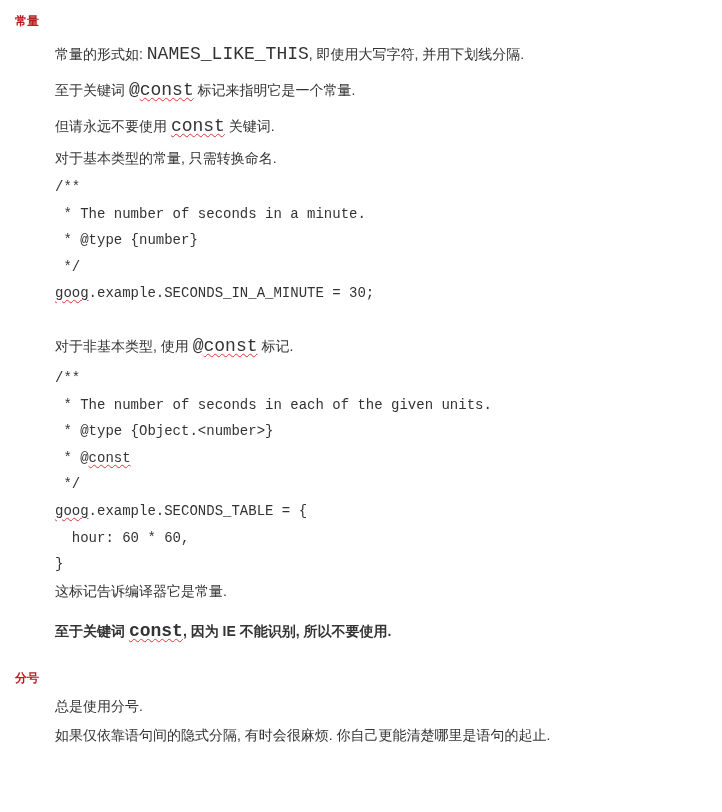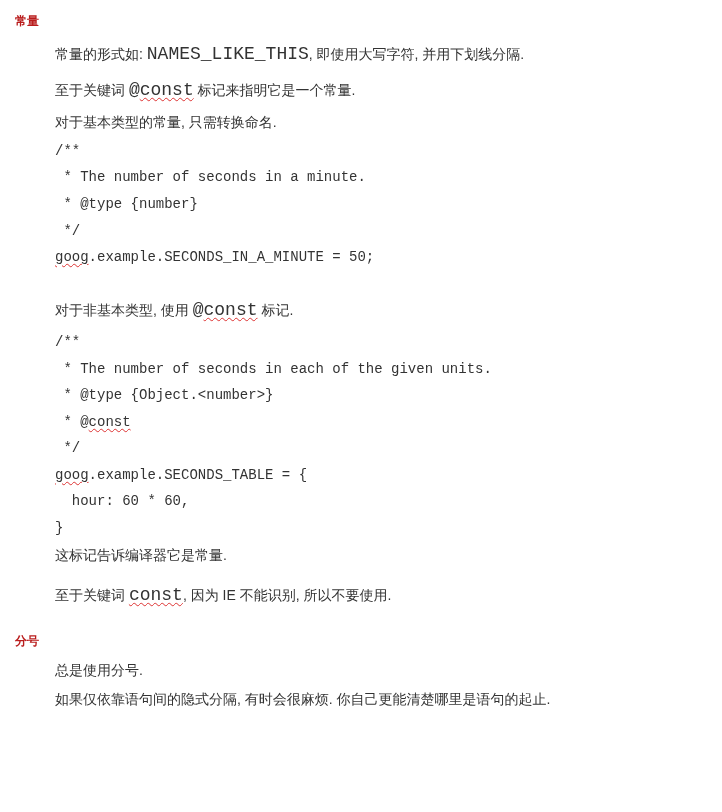--- a/index.html
+++ b/index.html
@@ -53,48 +53,51 @@
 <div class="content-block">
 
   <div class="paragraph">
     <span>常量的形式如: </span><span class="mono">NAMES_LIKE_THIS</span><span>, 即使用大写字符, 并用下划线分隔.</span>
   </div>
 
   <div class="paragraph">
     <span>至于关键词 </span><span class="mono"><span>@</span><span class="spell-error">const</span></span><span> 标记来指明它是一个常量.</span>
   </div>
 
+  <div class="paragraph">
+    <span>但请永远不要使用 </span><span class="mono spell-error">const</span><span> 关键词.</span>
+  </div>
 
 
   <div class="paragraph">对于基本类型的常量, 只需转换命名.</div>
 
   <div class="code-line">/**</div>
   <div class="code-line"> * The number of seconds in a minute.</div>
   <div class="code-line"> * @type {number}</div>
   <div class="code-line"> */</div>
-  <div class="code-line"><span class="spell-error">goog</span><span>.example.SECONDS_IN_A_MINUTE = 50;</span></div>
+  <div class="code-line"><span class="spell-error">goog</span><span>.example.SECONDS_IN_A_MINUTE = 30;</span></div>
 
   <div class="gap"></div>
 
   <div class="paragraph">
     <span>对于非基本类型, 使用 </span><span class="mono"><span>@</span><span class="spell-error">const</span></span><span> 标记.</span>
   </div>
 
   <div class="code-line">/**</div>
   <div class="code-line"> * The number of seconds in each of the given units.</div>
   <div class="code-line"> * @type {Object.&lt;number&gt;}</div>
   <div class="code-line"><span> * @</span><span class="spell-error">const</span></div>
   <div class="code-line"> */</div>
   <div class="code-line"><span class="spell-error">goog</span><span>.example.SECONDS_TABLE = {</span></div>
   <div class="code-line">  hour: 60 * 60,</div>
   <div class="code-line">}</div>
 
   <div class="paragraph">这标记告诉编译器它是常量.</div>
 
-  <div class="paragraph" style="margin-top:10px;">
+  <div class="paragraph" style="margin-top:10px;font-weight:bold;">
     <span>至于关键词 </span><span class="mono spell-error">const</span><span>,  因为 IE 不能识别, 所以不要使用.</span>
   </div>
 
 </div>
 
 <div class="section-title">分号</div>
 <div class="content-block">
   <div class="paragraph">总是使用分号.</div>
   <div class="paragraph">如果仅依靠语句间的隐式分隔, 有时会很麻烦. 你自己更能清楚哪里是语句的起止.</div>
 </div>

